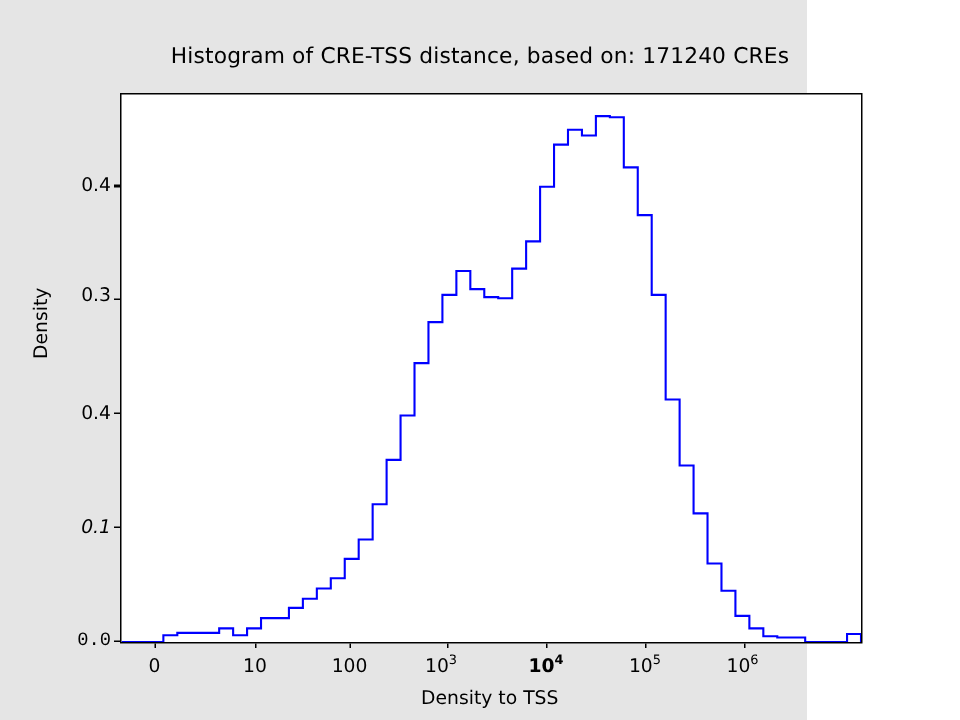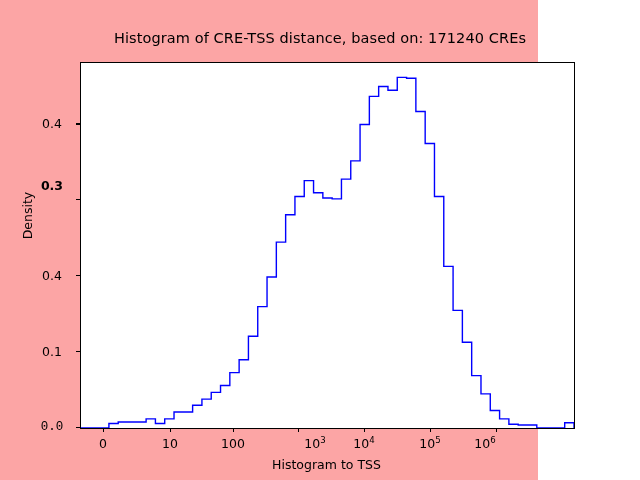--- a/index.html
+++ b/index.html
@@ -10,21 +10,21 @@
   body {
     width: 640px;
     height: 480px;
     font-family: "DejaVu Sans", sans-serif;
     overflow: hidden;
   }
   #figure {
     position: relative;
     width: 538px;
     height: 480px;
-    background: #fca5a5;
+    background: #e5e5e5;
   }
   #chart-title {
     position: absolute;
     left: 0;
     top: 30px;
     width: 640px;
     text-align: center;
     font-size: 14.5px;
     color: #000000;
     letter-spacing: 0.1px;
@@ -44,21 +44,21 @@
     left: 0;
     top: 0;
     width: 493px;
     height: 365px;
     display: block;
   }
   .y-tick-label {
     position: absolute;
     right: 0;
     width: 44px;
-    text-align: center;
+    text-align: right;
     font-size: 12.5px;
     color: #000000;
     transform: translateY(-50%);
   }
   #y-tick-labels {
     position: absolute;
     left: 24px;
     top: 62px;
     width: 50px;
     height: 365px;
@@ -115,23 +115,23 @@
 <body>
 
 <div id="figure">
 
   <div id="chart-title">Histogram of CRE-TSS distance, based on: 171240 CREs</div>
 
   <div id="y-axis-title">Density</div>
 
   <div id="y-tick-labels">
       <div class="y-tick-label" style="top: 365px; font-family: Liberation Mono, monospace;">0.0</div>
-      <div class="y-tick-label" style="top: 289.116px;">0.1</div>
+      <div class="y-tick-label" style="top: 289.116px; font-style: italic;">0.1</div>
       <div class="y-tick-label" style="top: 213.233px;">0.4</div>
-      <div class="y-tick-label" style="top: 123px; font-weight: bold;">0.3</div>
+      <div class="y-tick-label" style="top: 134px;">0.3</div>
       <div class="y-tick-label" style="top: 61.4657px;">0.4</div>
     </div>
   <div id="y-tick-marks">
       <div class="y-tick-mark" style="top: 427px;"></div>
       <div class="y-tick-mark" style="top: 351.116px;"></div>
       <div class="y-tick-mark" style="top: 275.233px;"></div>
       <div class="y-tick-mark" style="top: 199.349px;"></div>
       <div class="y-tick-mark" style="top: 123.466px;"></div>
     </div>
   <div id="x-tick-marks">
@@ -140,27 +140,27 @@
       <div class="x-tick-mark" style="left: 233.027px;"></div>
       <div class="x-tick-mark" style="left: 298.005px;"></div>
       <div class="x-tick-mark" style="left: 364.017px;"></div>
       <div class="x-tick-mark" style="left: 429.981px;"></div>
       <div class="x-tick-mark" style="left: 495.993px;"></div>
     </div>
   <div id="x-tick-labels">
       <div class="x-tick-label" style="left: 103.023px;">0</div>
       <div class="x-tick-label" style="left: 170.022px;">10</div>
       <div class="x-tick-label" style="left: 233.027px;">100</div>
-      <div class="x-tick-label" style="left: 315px;">10<sup>3</sup></div>
-      <div class="x-tick-label" style="left: 364.017px;">10<sup>4</sup></div>
+      <div class="x-tick-label" style="left: 294px;">10<sup>3</sup></div>
+      <div class="x-tick-label" style="left: 364.017px; font-weight: bold;">10<sup>4</sup></div>
       <div class="x-tick-label" style="left: 429.981px; text-align: center;">10<sup>5</sup></div>
-      <div class="x-tick-label" style="left: 485px;">10<sup>6</sup></div>
+      <div class="x-tick-label" style="left: 495px;">10<sup>6</sup></div>
     </div>
 
   <div id="plot-area">
     <svg id="plot-svg" viewBox="0 0 493 365" preserveAspectRatio="none">
       <polyline id="hist-path" fill="none" stroke="#0000ff" stroke-width="1.4" stroke-linejoin="miter" stroke-linecap="butt" points="0.00,365.00 0.00,365.00 9.30,365.00 9.30,365.00 18.60,365.00 18.60,365.00 27.91,365.00 27.91,360.45 37.21,360.45 37.21,358.93 46.51,358.93 46.51,358.93 55.81,358.93 55.81,358.93 65.11,358.93 65.11,355.89 74.42,355.89 74.42,360.45 83.72,360.45 83.72,355.89 93.02,355.89 93.02,349.06 102.32,349.06 102.32,349.06 111.62,349.06 111.62,342.23 120.92,342.23 120.92,336.16 130.23,336.16 130.23,329.33 139.53,329.33 139.53,322.51 148.83,322.51 148.83,309.60 158.13,309.60 158.13,296.70 167.43,296.70 167.43,273.18 176.74,273.18 176.74,243.59 186.04,243.59 186.04,213.99 195.34,213.99 195.34,179.09 204.64,179.09 204.64,151.77 213.94,151.77 213.94,133.56 223.25,133.56 223.25,117.62 232.55,117.62 232.55,129.76 241.85,129.76 241.85,135.07 251.15,135.07 251.15,135.83 260.45,135.83 260.45,116.10 269.75,116.10 269.75,97.89 279.06,97.89 279.06,61.47 288.36,61.47 288.36,33.39 297.66,33.39 297.66,23.52 306.96,23.52 306.96,27.32 316.26,27.32 316.26,14.42 325.57,14.42 325.57,15.18 334.87,15.18 334.87,48.57 344.17,48.57 344.17,80.44 353.47,80.44 353.47,133.56 362.77,133.56 362.77,203.37 372.08,203.37 372.08,247.38 381.38,247.38 381.38,279.25 390.68,279.25 390.68,312.64 399.98,312.64 399.98,330.85 409.28,330.85 409.28,347.55 418.58,347.55 418.58,355.89 427.89,355.89 427.89,361.21 437.19,361.21 437.19,361.96 446.49,361.96 446.49,361.96 455.79,361.96 455.79,365.00 465.09,365.00 465.09,365.00 474.40,365.00 474.40,365.00 483.70,365.00 483.70,359.69 493.00,359.69 493.00,365.00"></polyline>
     </svg>
   </div>
 
-  <div id="x-axis-title">Histogram to TSS</div>
+  <div id="x-axis-title">Density to TSS</div>
 
 </div>
 
 </body></html>

